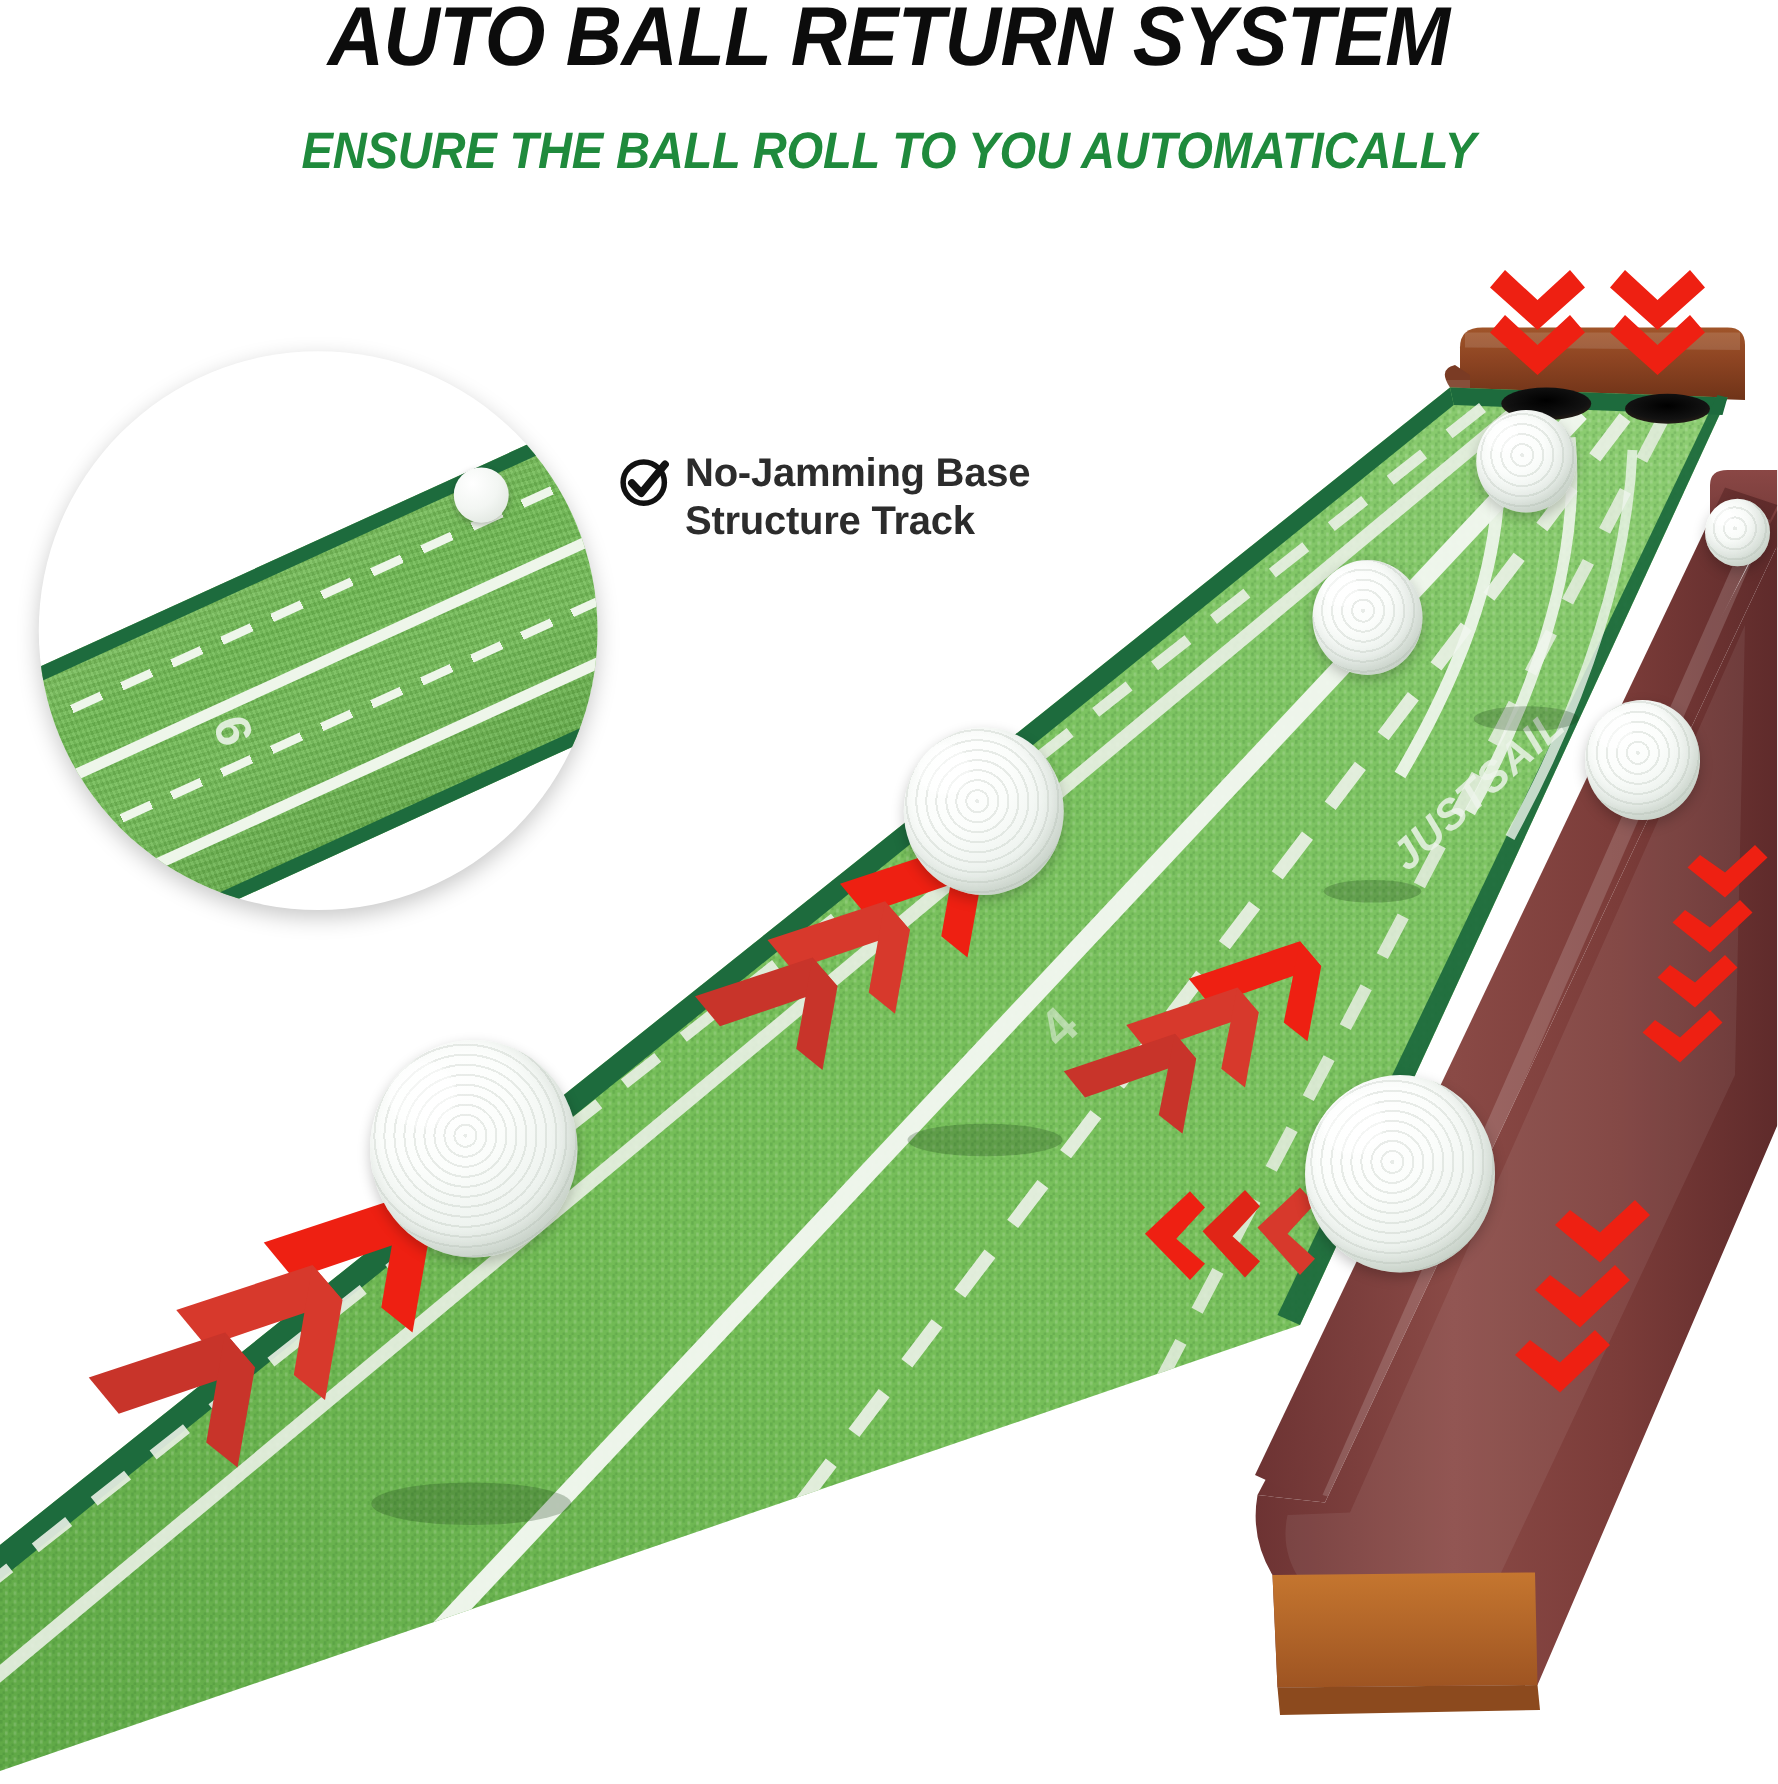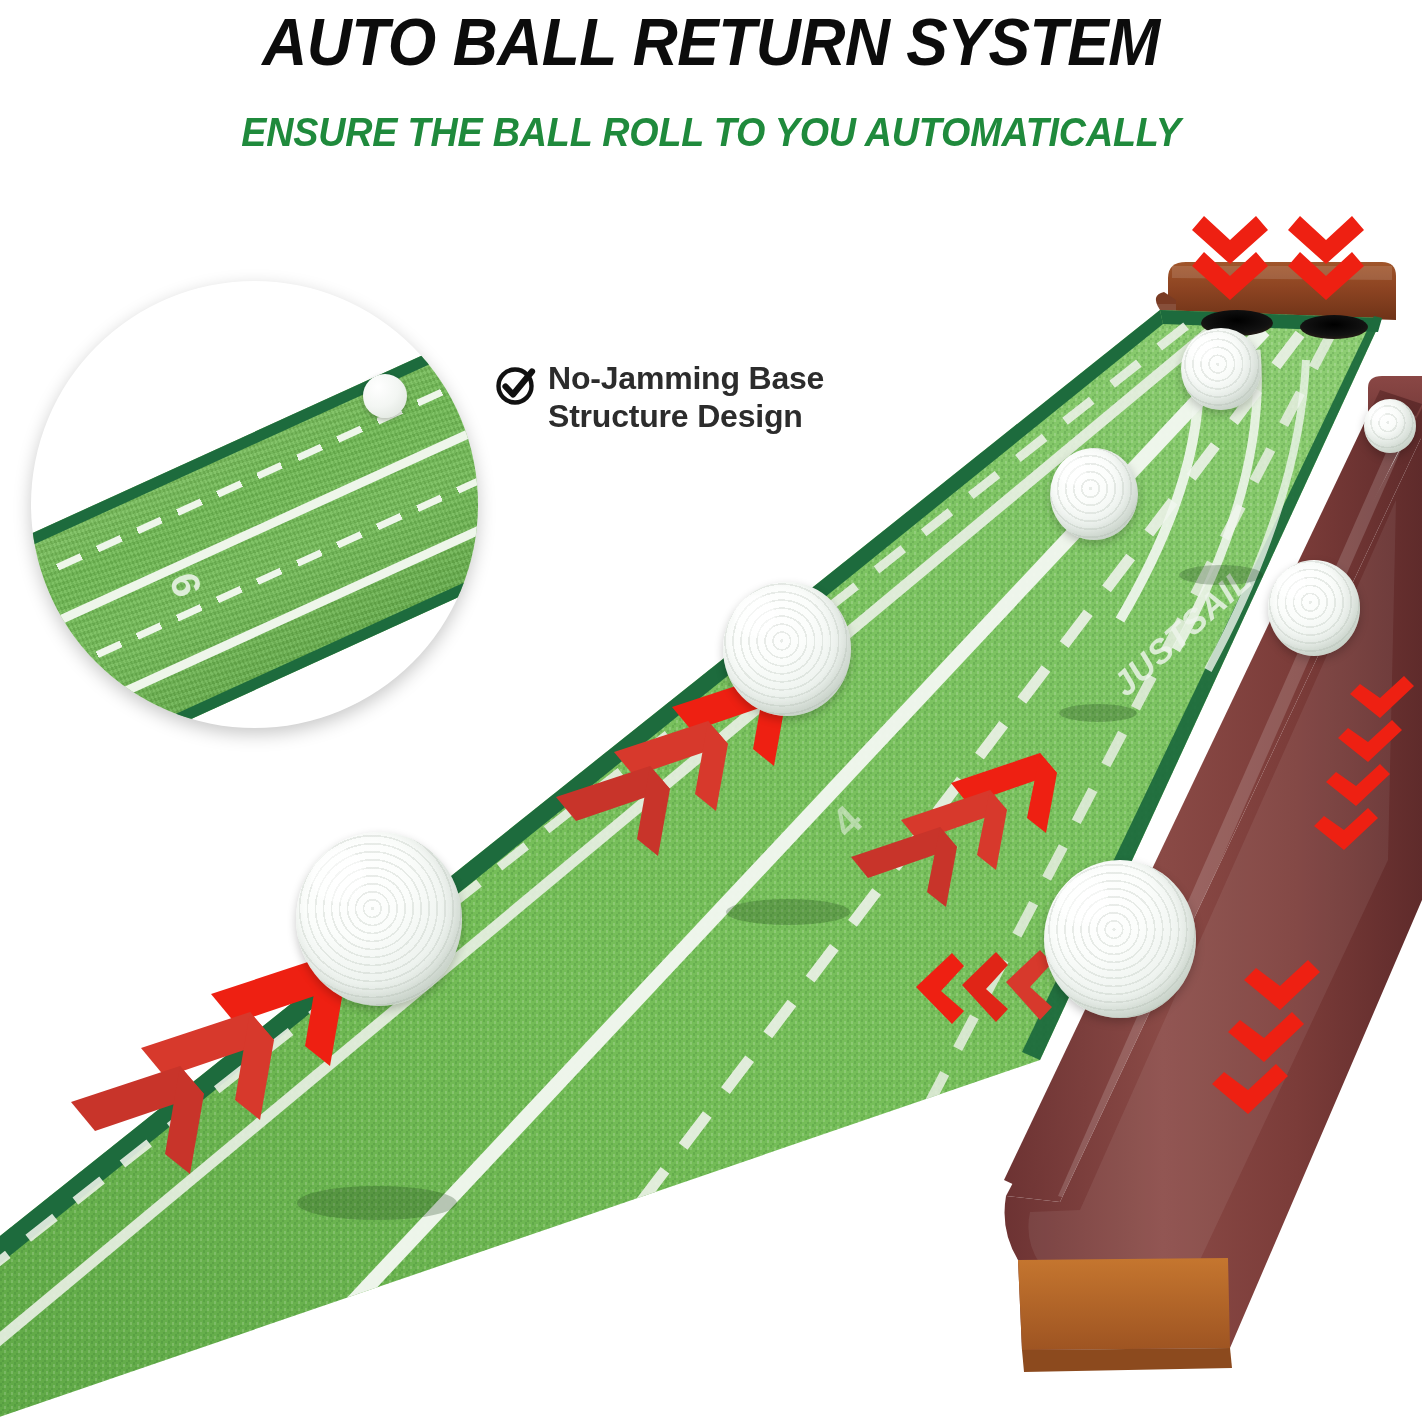--- a/index.html
+++ b/index.html
@@ -5,21 +5,21 @@
   * { margin:0; padding:0; box-sizing:border-box; }
   html,body { width:1422px; height:1427px; }
   body {
     background:#ffffff;
     font-family:"Liberation Sans", sans-serif;
     position:relative;
     overflow:hidden;
   }
 
   
-  #headings { position:absolute; left:0; top:12px; width:1156px; height:175px;text-decoration:underline; }
+  #headings { position:absolute; left:0; top:0; width:1156px; height:175px;text-decoration:underline; }
 
   #title {
     position:absolute; left:0; top:-4px; width:1422px;
     text-align:center;
     font-size:67px;
     font-weight:bold;
     font-style:italic;
     letter-spacing:-0.5px;
     color:#0c0c0c;
     transform:scaleX(0.93);
@@ -137,21 +137,21 @@
 
 <div id="features">
 
   <div class="feat">
     <span class="chk">
       <svg width="44" height="44" viewBox="0 0 44 44">
         <circle cx="21" cy="23" r="16.5" fill="none" stroke="#111" stroke-width="4.4"></circle>
         <path d="M11.5 23.5 L19 31.5 L38 8.5" fill="none" stroke="#111" stroke-width="6.2" stroke-linecap="round" stroke-linejoin="round"></path>
       </svg>
     </span>
-    <span class="txt">No-Jamming Base Structure Design</span>
+    <span class="txt">No-Jamming Base Structure Track</span>
   </div>
 
 
 </div>
 
 <div id="scene">
   <svg width="1422" height="1227" viewBox="0 0 1422 1227">
     <defs>
       <linearGradient id="turfGrad" x1="0" y1="1" x2="1" y2="0">
         <stop offset="0%" stop-color="#5fa846"></stop>

